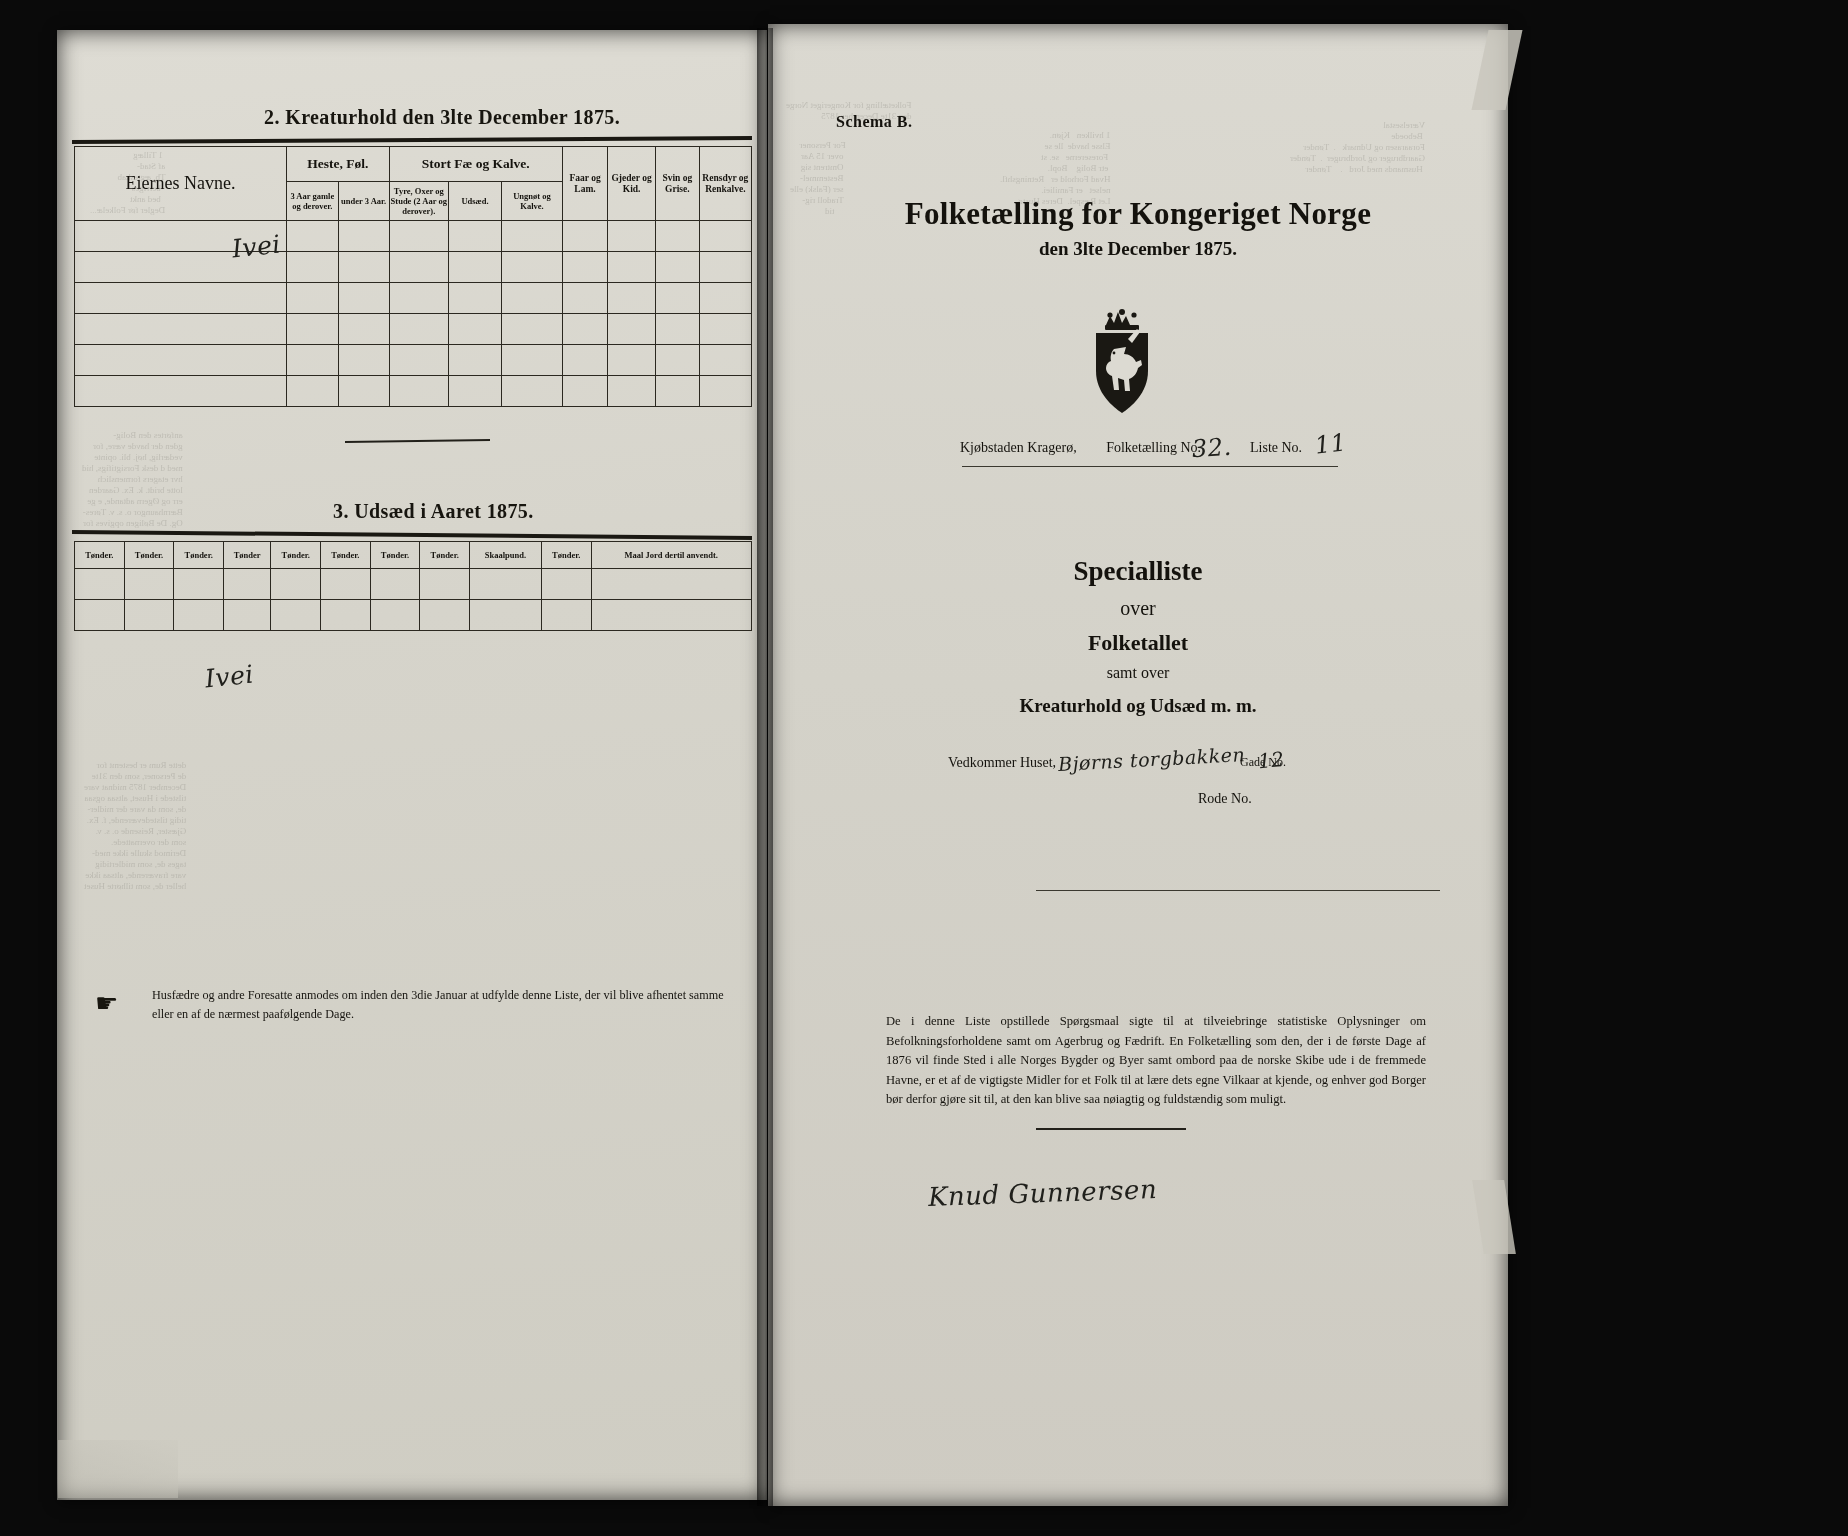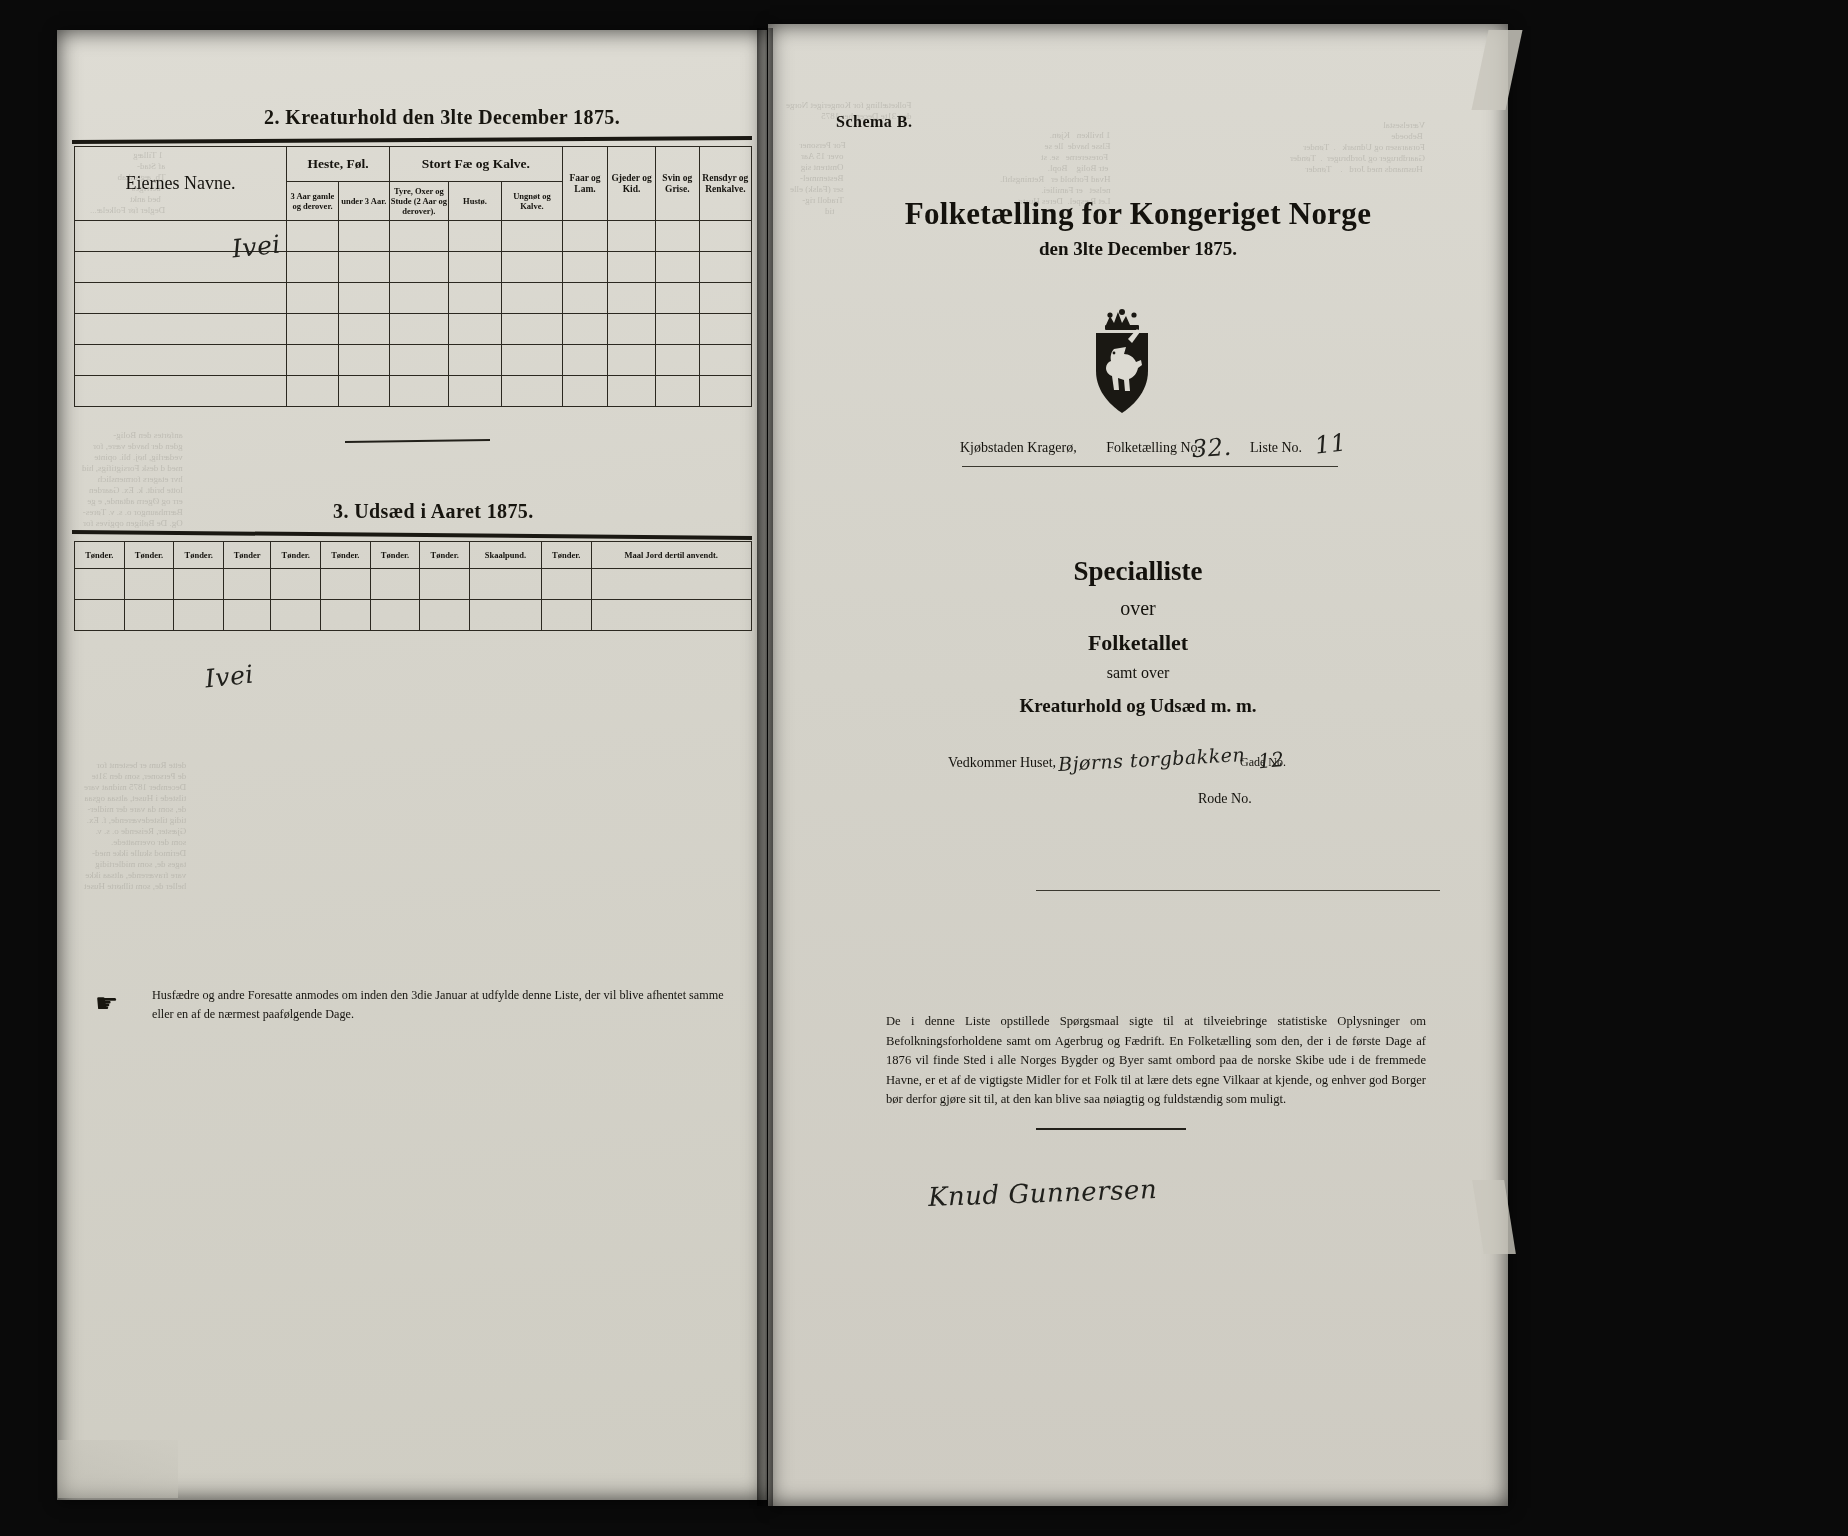--- a/index.html
+++ b/index.html
@@ -153,21 +153,21 @@
         <th colspan="3" class="hd-main" style="width:176px;">Stort Fæ og Kalve.</th>
         <th rowspan="2" class="hd-sub" style="width:46px;">Faar og Lam.</th>
         <th rowspan="2" class="hd-sub" style="width:48px;">Gjeder og Kid.</th>
         <th rowspan="2" class="hd-sub" style="width:44px;">Svin og Grise.</th>
         <th rowspan="2" class="hd-sub" style="width:52px;">Rensdyr og Renkalve.</th>
       </tr>
       <tr>
         <th class="hd-sub2" style="width:52px;height:38px;">3 Aar gamle og derover.</th>
         <th class="hd-sub2" style="width:52px;">under 3 Aar.</th>
         <th class="hd-sub2" style="width:60px;">Tyre, Oxer og Stude (2 Aar og derover).</th>
-        <th class="hd-sub2" style="width:54px;">Hustø.</th>
+        <th class="hd-sub2" style="width:54px;">Udsæd.</th>
         <th class="hd-sub2" style="width:62px;">Ungnøt og Kalve.</th>
       </tr>
     </thead>
     <tbody id="kreatur-body">
         <tr class="cellrow">
           <td>&nbsp;</td>
           <td>&nbsp;</td>
           <td>&nbsp;</td>
           <td>&nbsp;</td>
           <td>&nbsp;</td>

